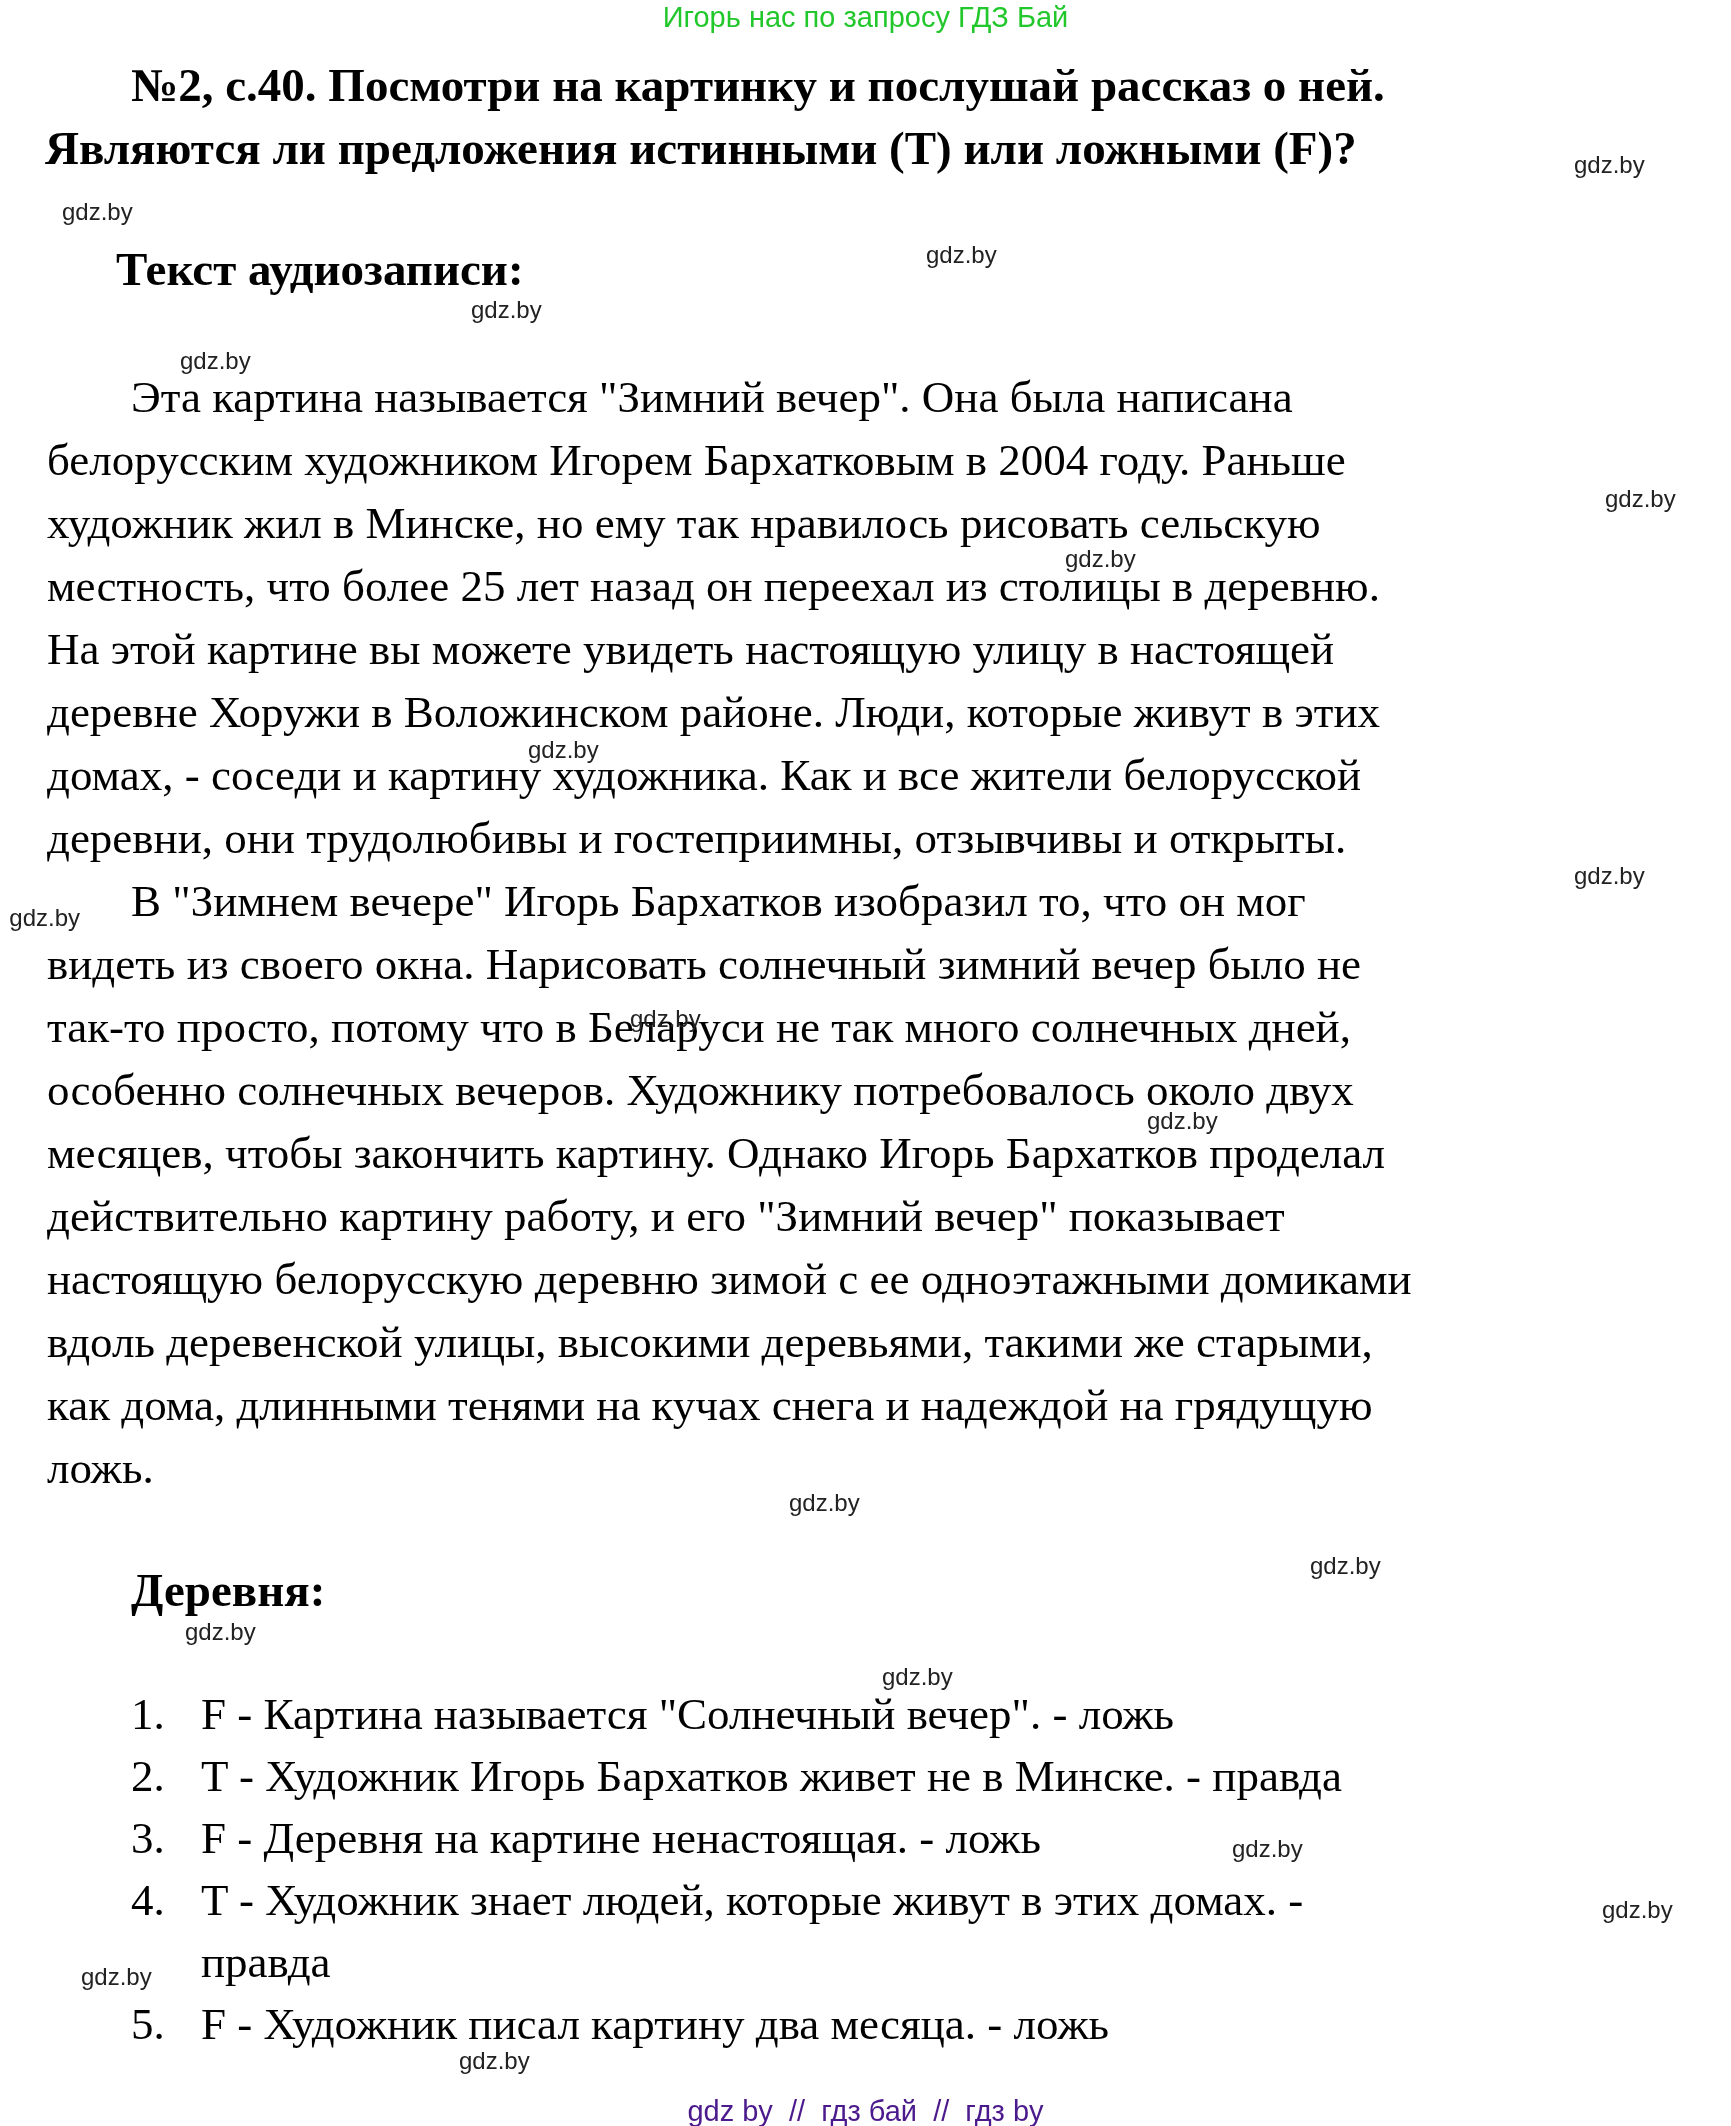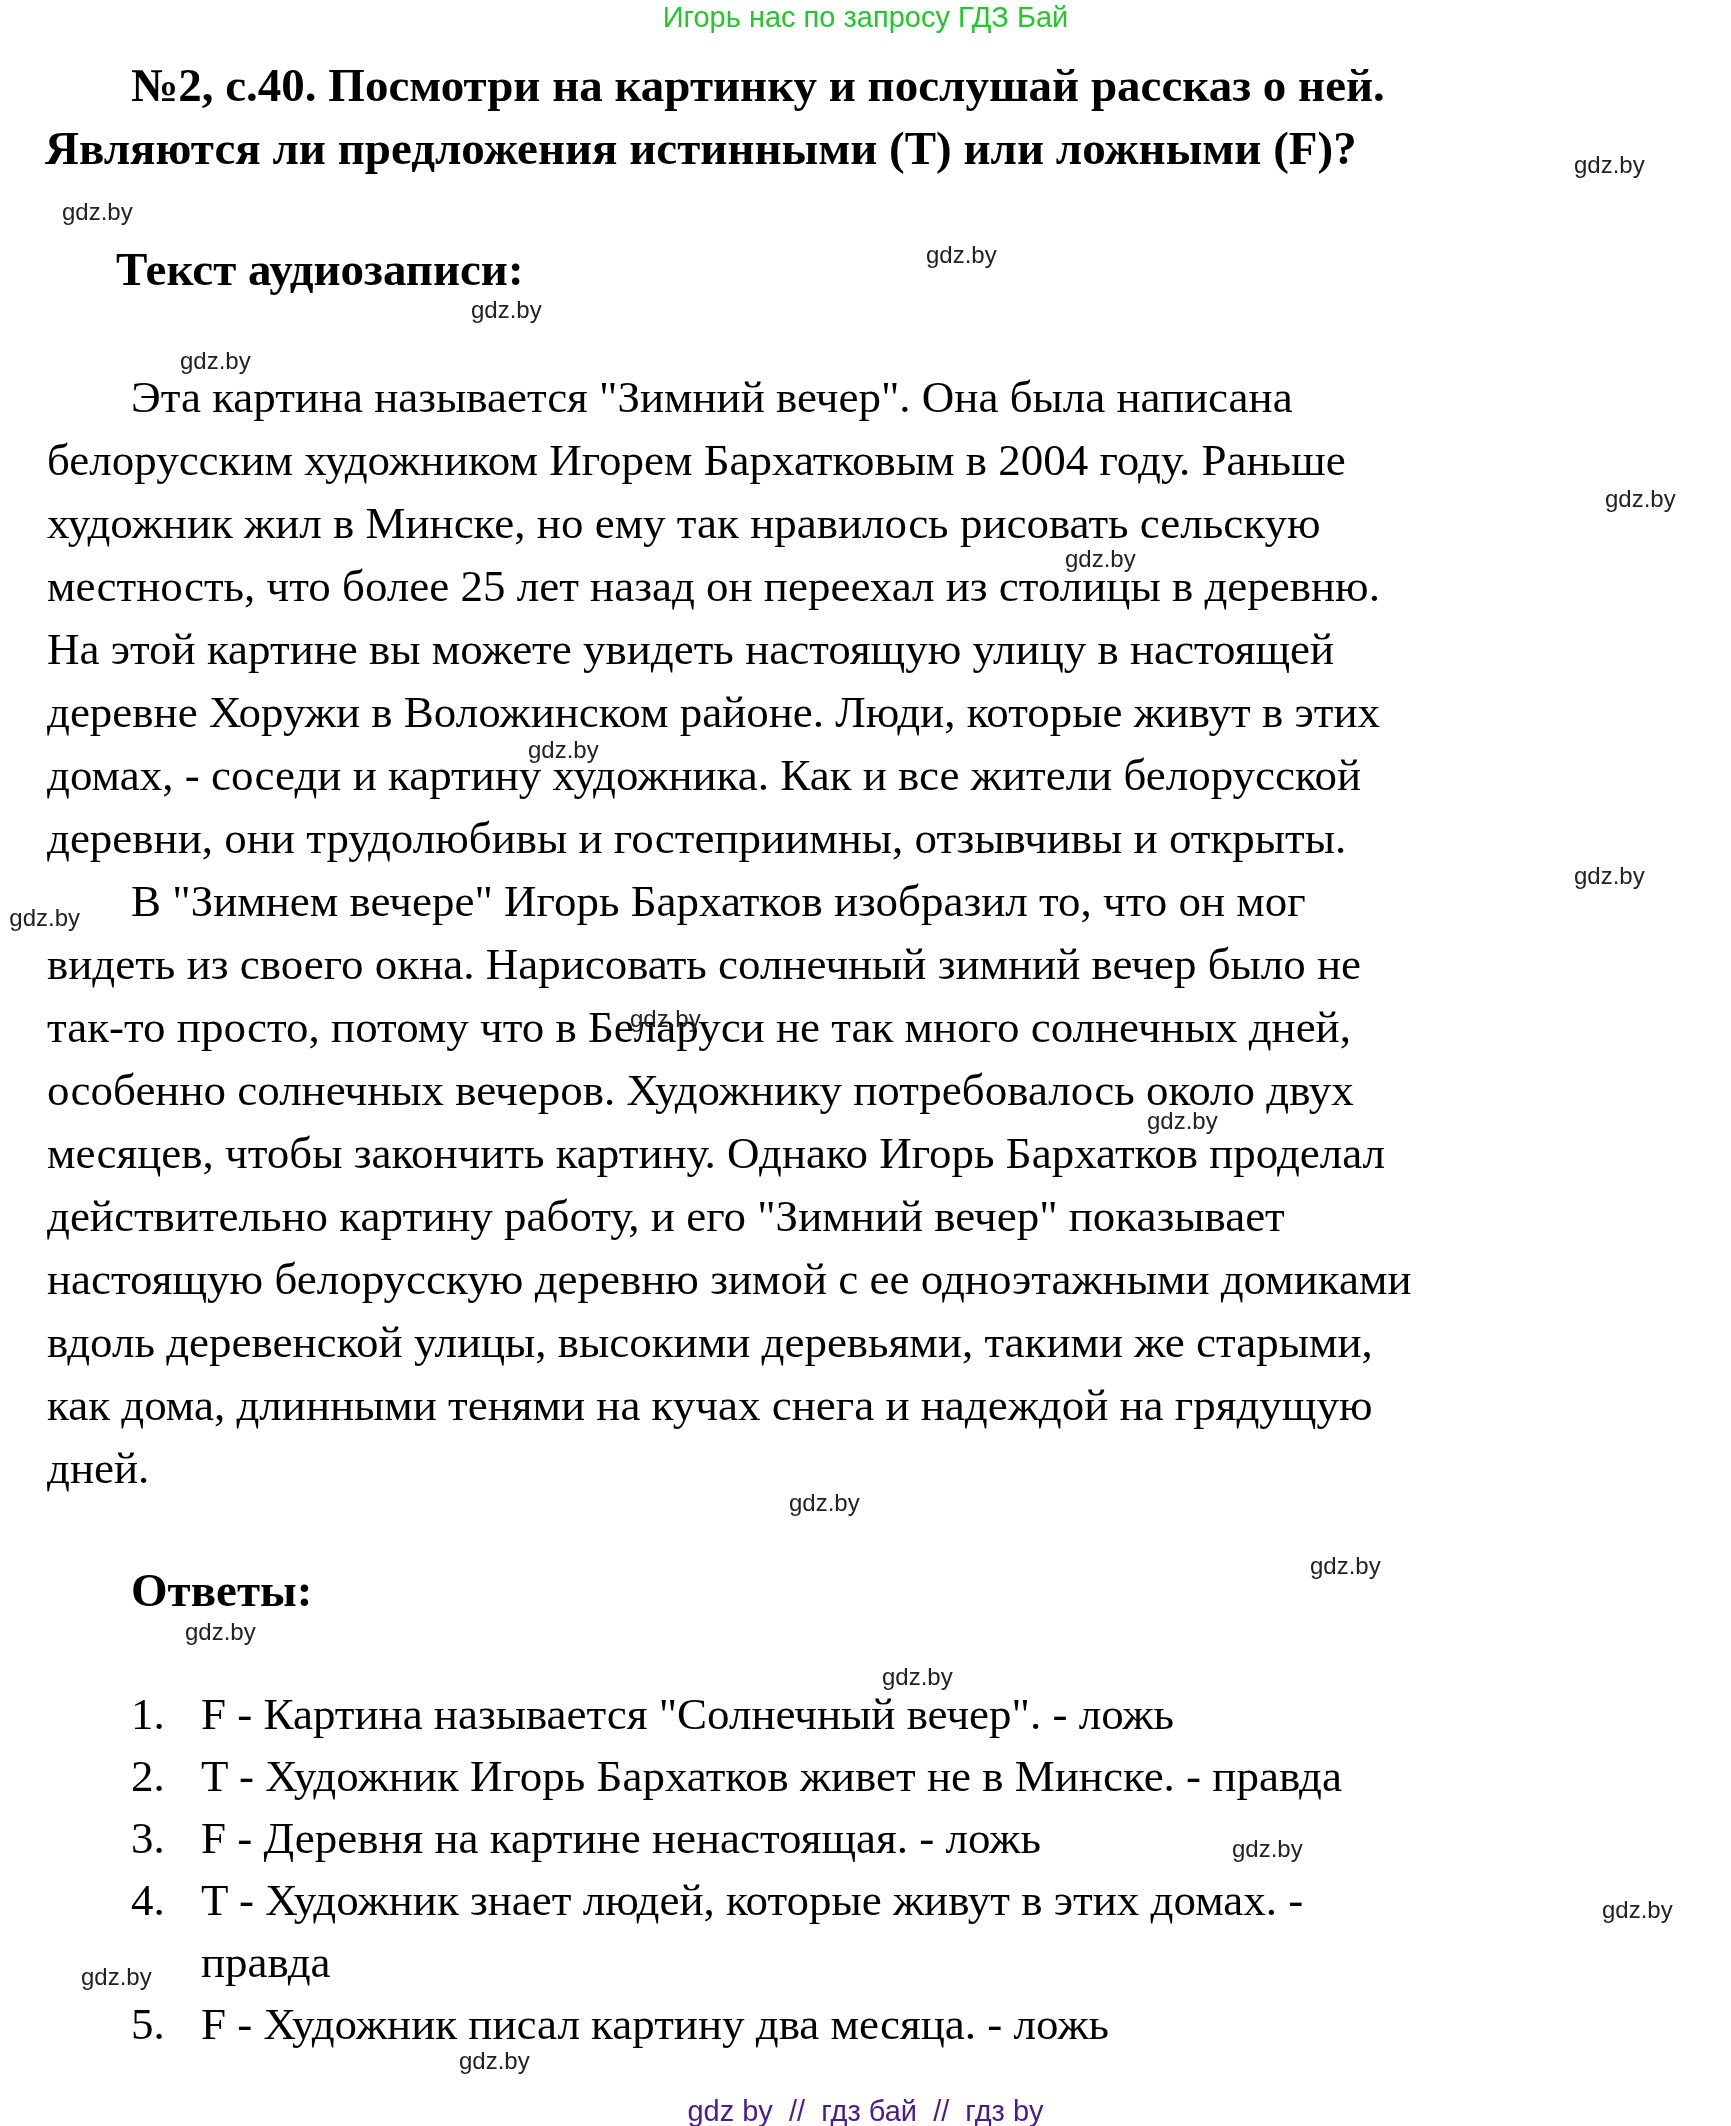--- a/index.html
+++ b/index.html
@@ -46,24 +46,24 @@
   <div>деревни, они трудолюбивы и гостеприимны, отзывчивы и открыты.</div>
   <div class="ind">В "Зимнем вечере" Игорь Бархатков изобразил то, что он мог</div>
   <div>видеть из своего окна. Нарисовать солнечный зимний вечер было не</div>
   <div>так-то просто, потому что в Беларуси не так много солнечных дней,</div>
   <div>особенно солнечных вечеров. Художнику потребовалось около двух</div>
   <div>месяцев, чтобы закончить картину. Однако Игорь Бархатков проделал</div>
   <div>действительно картину работу, и его "Зимний вечер" показывает</div>
   <div>настоящую белорусскую деревню зимой с ее одноэтажными домиками</div>
   <div>вдоль деревенской улицы, высокими деревьями, такими же старыми,</div>
   <div>как дома, длинными тенями на кучах снега и надеждой на грядущую</div>
-  <div>дней.</div>
+  <div>ложь.</div>
 </div>
 
-<div class="heading serif" style="left:131px; top:1562px;">Ответы:</div>
+<div class="heading serif" style="left:131px; top:1562px;">Деревня:</div>
 
 <div class="answers serif">
   <div class="ans-row">
     <span class="ans-num">1.</span><span>F - Картина называется "Солнечный вечер". - ложь</span>
   </div>
   <div class="ans-row">
     <span class="ans-num">2.</span><span>T - Художник Игорь Бархатков живет не в Минске. - правда</span>
   </div>
   <div class="ans-row">
     <span class="ans-num">3.</span><span>F - Деревня на картине ненастоящая. - ложь</span>

